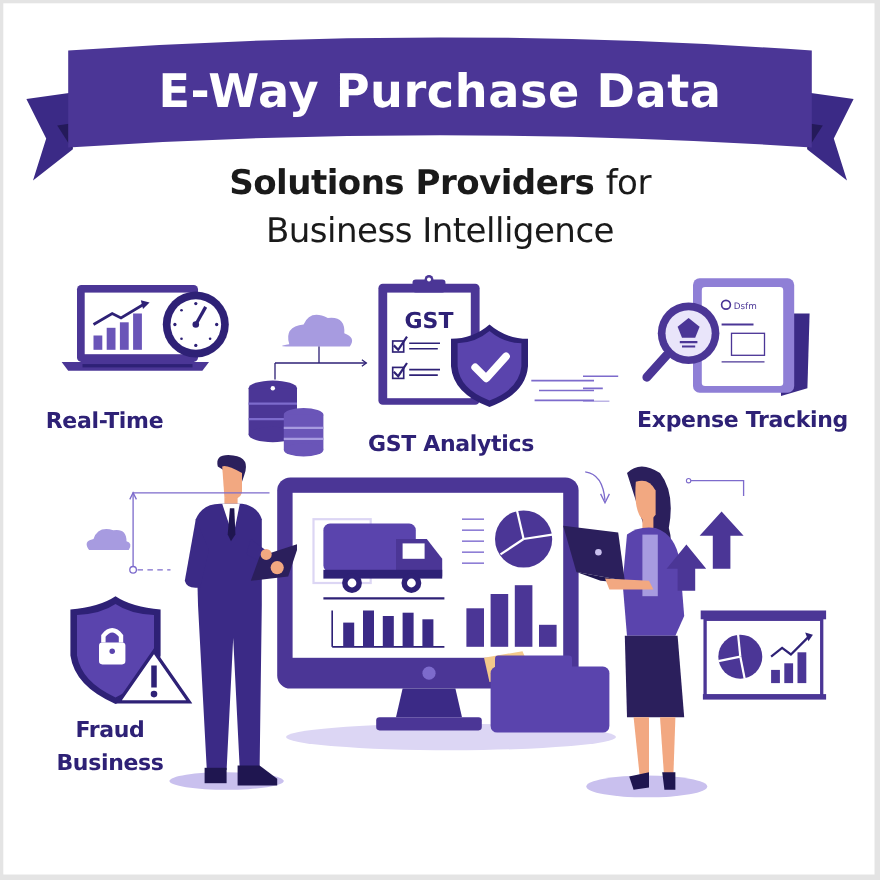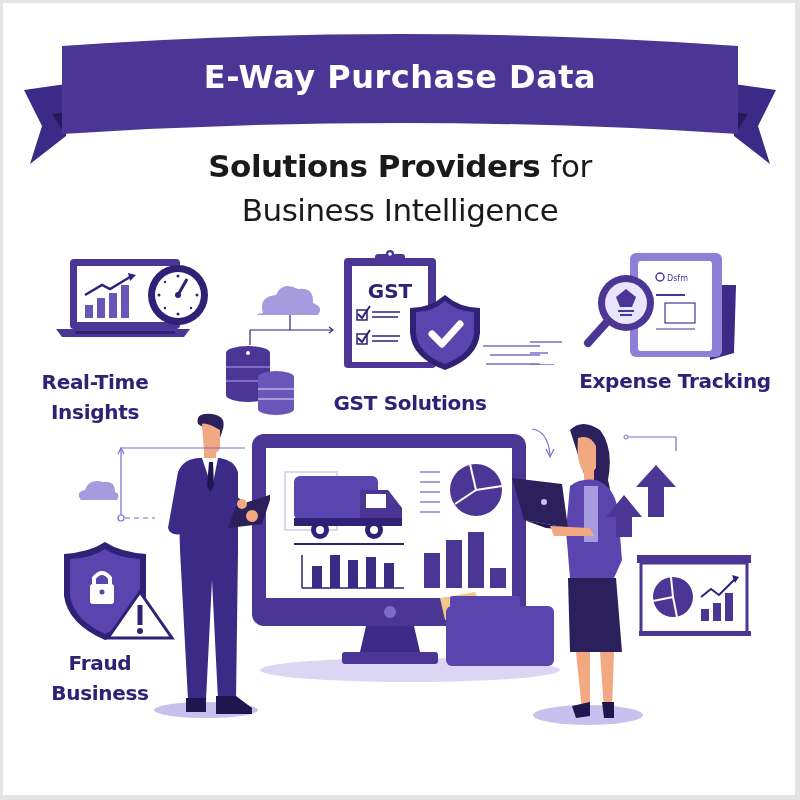--- a/index.html
+++ b/index.html
@@ -1,19 +1,19 @@
 <!DOCTYPE html>
 <html><head>
 <meta charset="utf-8">
 <style>
   html, body { margin: 0; padding: 0; }
   body { width: 800px; height: 800px; background: #e4e4e4; position: relative; overflow: hidden; font-family: "Liberation Sans", sans-serif; }
   .frame { position: absolute; left: 3px; top: 3px; width: 792px; height: 792px; background: #ffffff; }
   .abs { position: absolute; }
-  .banner-text { position: absolute; left: 0; width: 800px; top: 58px; text-align: center; color: #fff; font-weight: bold; font-size: 32px; letter-spacing: 0.5px; font-family: "DejaVu Sans", sans-serif; }
+  .banner-text { position: absolute; left: 0; width: 800px; top: 58px; text-align: center; color: #fff; font-weight: bold; font-size: 42px; letter-spacing: 0.5px; font-family: "DejaVu Sans", sans-serif; }
   .subtitle { position: absolute; left: 0; width: 800px; text-align: center; color: #1a1a1a; font-family: "DejaVu Sans", sans-serif; }
   .sub1 { top: 148px; font-size: 31px; font-weight: bold; letter-spacing: -0.5px; text-align: center; }
   .sub1 .light { font-weight: normal; }
   .sub2 { top: 192px; font-size: 31px; font-weight: normal; letter-spacing: -0.5px; }
   .label { position: absolute; color: #2e2176; font-weight: bold; font-family: "DejaVu Sans", sans-serif; font-size: 20px; line-height: 30px; text-align: center; letter-spacing: -0.3px; }
 </style>
 </head>
 <body>
 
 <div class="frame"></div>
@@ -49,21 +49,20 @@
       <circle cx="128" cy="59" r="1.5"></circle>
       <circle cx="109" cy="40" r="1.5"></circle>
       <circle cx="147" cy="40" r="1.5"></circle>
       <circle cx="115" cy="27" r="1.2"></circle>
       <circle cx="141" cy="53" r="1.2"></circle>
       <circle cx="115" cy="53" r="1.2"></circle>
     </g>
 </svg>
 <div class="label" style="left:20px;top:367px;width:150px">
   <div>Real-Time</div>
-  <div>Insights</div>
 </div>
 
 <svg class="abs" style="left:218px;top:275px" width="120" height="145">
   <path d="M45,38 Q40,22 58,20 Q64,6 80,14 Q96,12 95,28 Q106,32 100,40 L45,40 Q32,40 45,38 Z" fill="#a79be0"></path>
   <line x1="72" y1="40" x2="72" y2="55" stroke="#2e2176" stroke-width="1.2"></line>
   <line x1="32" y1="55" x2="115" y2="55" stroke="#2e2176" stroke-width="1.2"></line>
   <line x1="32" y1="55" x2="32" y2="70" stroke="#2e2176" stroke-width="1.2"></line>
   <polyline points="111,52 115,55 111,58" fill="none" stroke="#2e2176" stroke-width="1.2"></polyline>
   <ellipse cx="30" cy="78" rx="22" ry="7" fill="#4b3696"></ellipse>
   <rect x="8" y="78" width="44" height="42" fill="#4b3696"></rect>
@@ -93,21 +92,21 @@
   <polyline points="18,90 22,94 30,82" fill="none" stroke="#2e2176" stroke-width="2"></polyline>
   <line x1="32" y1="88" x2="60" y2="88" stroke="#2e2176" stroke-width="1.5"></line>
   <line x1="32" y1="93" x2="58" y2="93" stroke="#2e2176" stroke-width="1.5"></line>
   <path d="M105,47 Q90,60 70,60 L70,85 Q72,110 105,122 Q138,110 140,85 L140,60 Q120,60 105,47 Z" fill="#2e2176"></path>
   <path d="M105,53 Q92,64 76,64 L76,85 Q78,106 105,116 Q132,106 134,85 L134,64 Q118,64 105,53 Z" fill="#5a44ad"></path>
   <polyline points="92,86 102,96 120,76" fill="none" stroke="#fff" stroke-width="7" stroke-linecap="round" stroke-linejoin="round"></polyline>
   <line x1="143" y1="98" x2="200" y2="98" stroke="#7d6bcc" stroke-width="1.5"></line>
   <line x1="150" y1="107" x2="200" y2="107" stroke="#7d6bcc" stroke-width="1.5"></line>
   <line x1="146" y1="116" x2="200" y2="116" stroke="#7d6bcc" stroke-width="1.5"></line>
 </svg>
-<div class="label" style="left:310px;top:388px;width:200px">GST Solutions</div>
+<div class="label" style="left:310px;top:388px;width:200px">GST Analytics</div>
 
 <svg class="abs" style="left:530px;top:245px" width="220" height="120">
   <line x1="0" y1="97" x2="32" y2="97" stroke="#7d6bcc" stroke-width="1.5"></line>
   <line x1="0" y1="108" x2="18" y2="108" stroke="#7d6bcc" stroke-width="1.5"></line>
   <line x1="0" y1="120" x2="24" y2="120" stroke="#7d6bcc" stroke-width="1.5"></line>
   <polygon points="178,40 206,40 204,108 180,115" fill="#3b2a86"></polygon>
   <rect x="100" y="8" width="92" height="104" rx="6" fill="#8f7fd6"></rect>
   <rect x="108" y="16" width="74" height="90" rx="3" fill="#fff"></rect>
   <circle cx="130" cy="32" r="4" fill="none" stroke="#4b3696" stroke-width="1.5"></circle>
   <text x="137" y="36" font-family="DejaVu Sans, sans-serif" font-size="8" fill="#4b3696">Dsfm</text>

